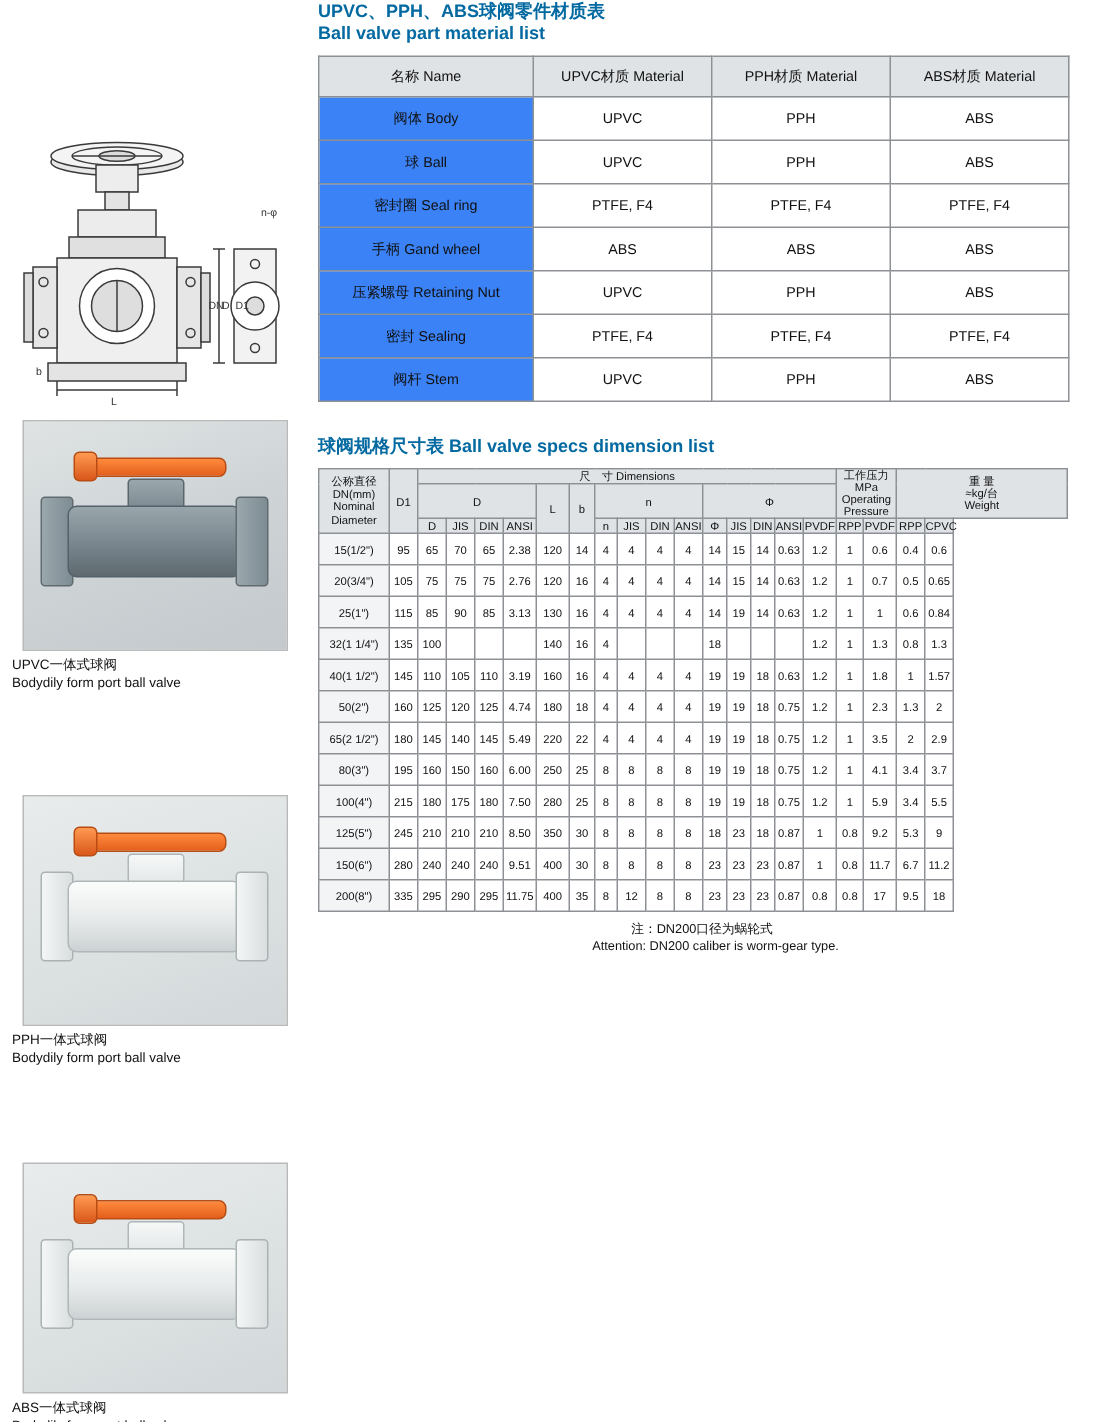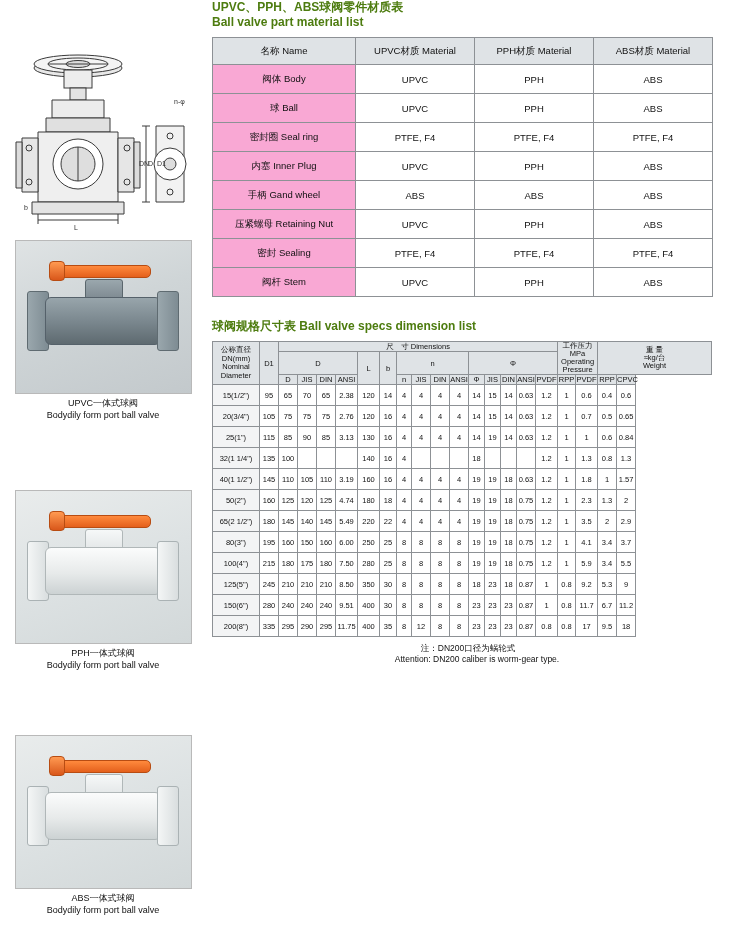--- a/index.html
+++ b/index.html
@@ -26,21 +26,22 @@
     position: absolute;
     left: 0;
     top: 0;
     width: 205px;
     height: 948px;
   }
   .fig {
     position: absolute;
     left: 8px;
     width: 190px;
-    text-align: center;
+    text-align: left;
+    margin-top: 40px;
   }
   .fig-caption {
     font-size: 9px;
     line-height: 12px;
     color: #111;
     margin-top: 3px;
   }
   .fig-caption .cn { display: block; }
   .fig-caption .en { display: block; }
 
@@ -139,21 +140,21 @@
   }
 
   
   .right-col {
     position: absolute;
     left: 212px;
     top: 0;
     width: 512px;
   }
   .title {
-    color: #4d7c0f;
+    color: #0369a1;
     font-weight: bold;
     font-size: 12px;
     line-height: 15px;
     margin: 0;
   }
   .title .l2 { display: block; }
 
   table {
     border-collapse: collapse;
     font-size: 9px;
@@ -176,21 +177,21 @@
   #material-table th {
     background: #dfe3e6;
     height: 26px;
     font-size: 9.5px;
   }
   #material-table td {
     height: 28px;
     font-size: 9.5px;
   }
   #material-table td.rowhdr {
-    background: #f9a8d4;
+    background: #3b82f6;
   }
 
   
   .dim-title {
     margin-top: 22px;
   }
   #dim-table {
     width: 500px;
     margin-top: 7px;
     font-size: 7.5px;
@@ -375,26 +376,20 @@
           <td>PPH</td>
           <td>ABS</td>
         </tr>
         <tr>
           <td class="rowhdr">密封圈 Seal ring</td>
           <td>PTFE, F4</td>
           <td>PTFE, F4</td>
           <td>PTFE, F4</td>
         </tr>
         <tr>
-          <td class="rowhdr">内塞 Inner Plug</td>
-          <td>UPVC</td>
-          <td>PPH</td>
-          <td>ABS</td>
-        </tr>
-        <tr>
           <td class="rowhdr">手柄 Gand wheel</td>
           <td>ABS</td>
           <td>ABS</td>
           <td>ABS</td>
         </tr>
         <tr>
           <td class="rowhdr">压紧螺母 Retaining Nut</td>
           <td>UPVC</td>
           <td>PPH</td>
           <td>ABS</td>

